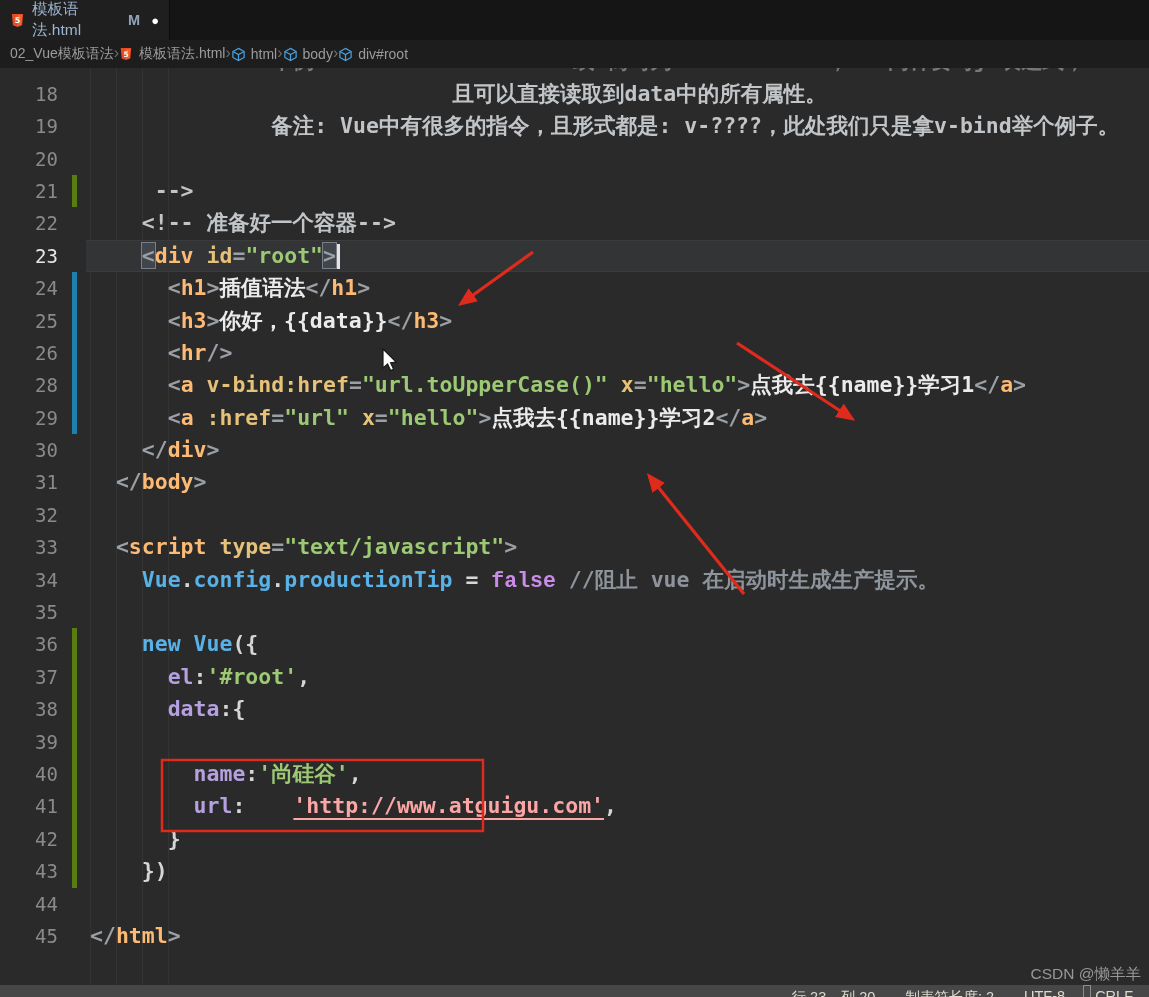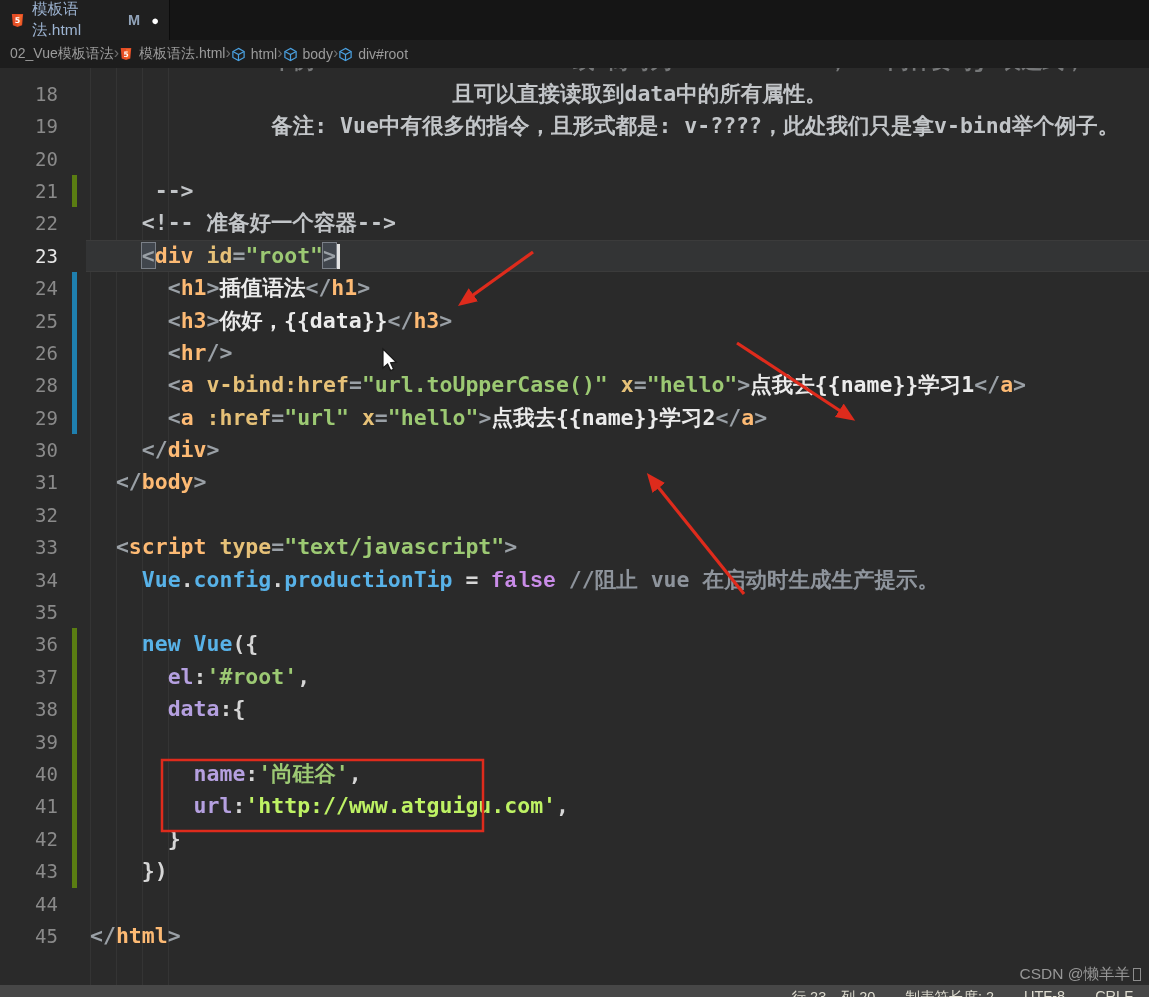--- a/index.html
+++ b/index.html
@@ -38,38 +38,38 @@
   .git.blue  { background:#1f7fae; }
   .codeln { position:absolute; left:90px; top:0; white-space:pre; z-index:2;
             font-family:"DejaVu Sans Mono", monospace; font-size:21.5px; line-height:32.4px; font-weight:600; }
   .pln  { color:#dcdcdc; }
   .com  { color:#c2c5c8; }
   .jcom { color:#8e949c; }
   .pun  { color:#9aa0a6; }
   .tag  { color:#fdba74; }
   .att  { color:#e6c178; }
   .str  { color:#9cc973; }
-  .strU { color:#bef264; text-decoration-thickness:1.5px; text-underline-offset:5px; }
+  .strU { color:#fca5a5; text-decoration:underline; text-decoration-thickness:1.5px; text-underline-offset:5px;margin-left:48px; }
   .txt  { color:#ebebeb; }
   .blu  { color:#58b2e8; }
   .kw   { color:#c98ce8;font-family:Liberation Mono, monospace; }
   .prp  { color:#b5a0e0; }
   .wpn  { color:#d6d6d6; }
   .box  { background:#41464d; outline:1.5px solid #7a7f87; }
   .cursor { display:inline-block; width:2.5px; height:25px; background:#e3e3e3; vertical-align:middle; margin-left:1px; }
 
   
   .statusbar { position:absolute; left:0; top:985px; width:1149px; height:26px; background:#474747;
                display:flex; justify-content:flex-end; align-items:flex-start; gap:30px;
                padding:3px 16px 0 0; z-index:7; }
   .sb-item { color:#dddbcf; font-size:14.5px; white-space:nowrap; }
 
   
   .watermark { position:absolute; right:8px; top:964px; color:#979797; font-size:15.5px; z-index:8;
-               display:flex; align-items:center; }
+               display:flex; align-items:center;flex-direction:column; }
   .wm-box { display:inline-block; width:8px; height:13px; border:1.5px solid #8d8d8d; margin-left:3px; }
 
   
   #overlay { position:absolute; left:0; top:0; width:1149px; height:997px; z-index:9; pointer-events:none; }
 </style>
 </head>
 <body>
 
 <div id="stage">
 

